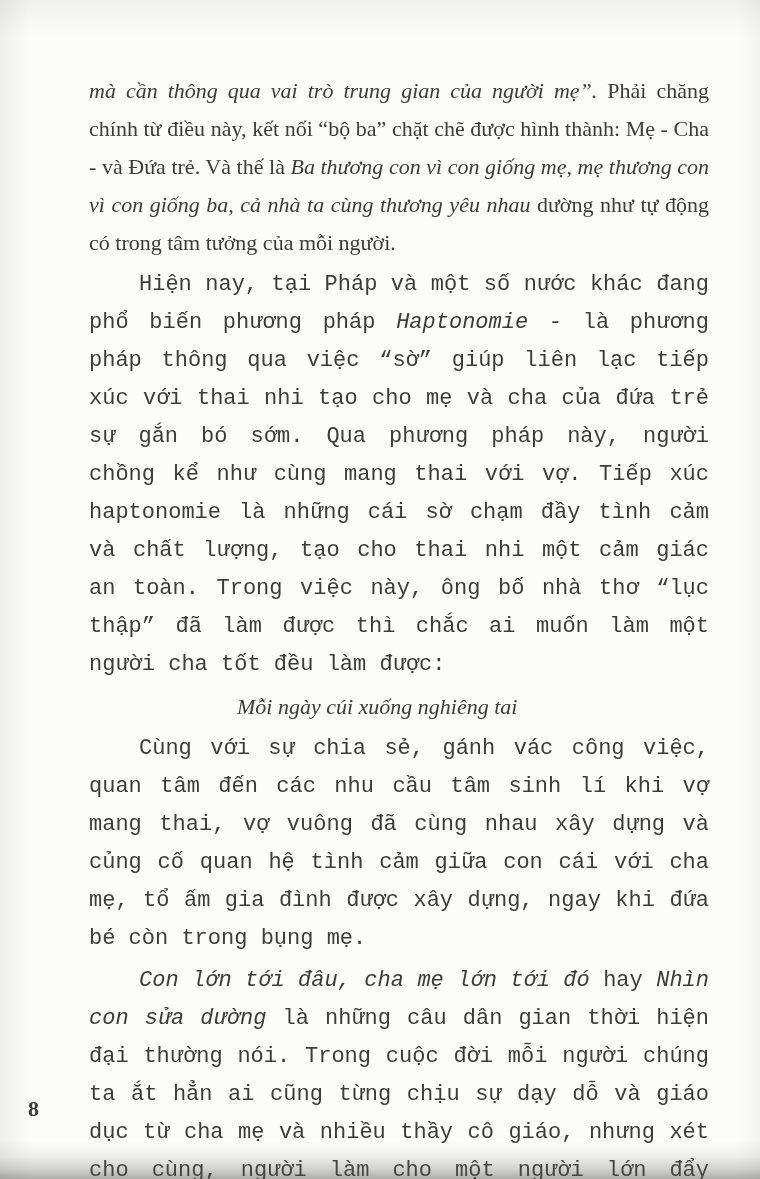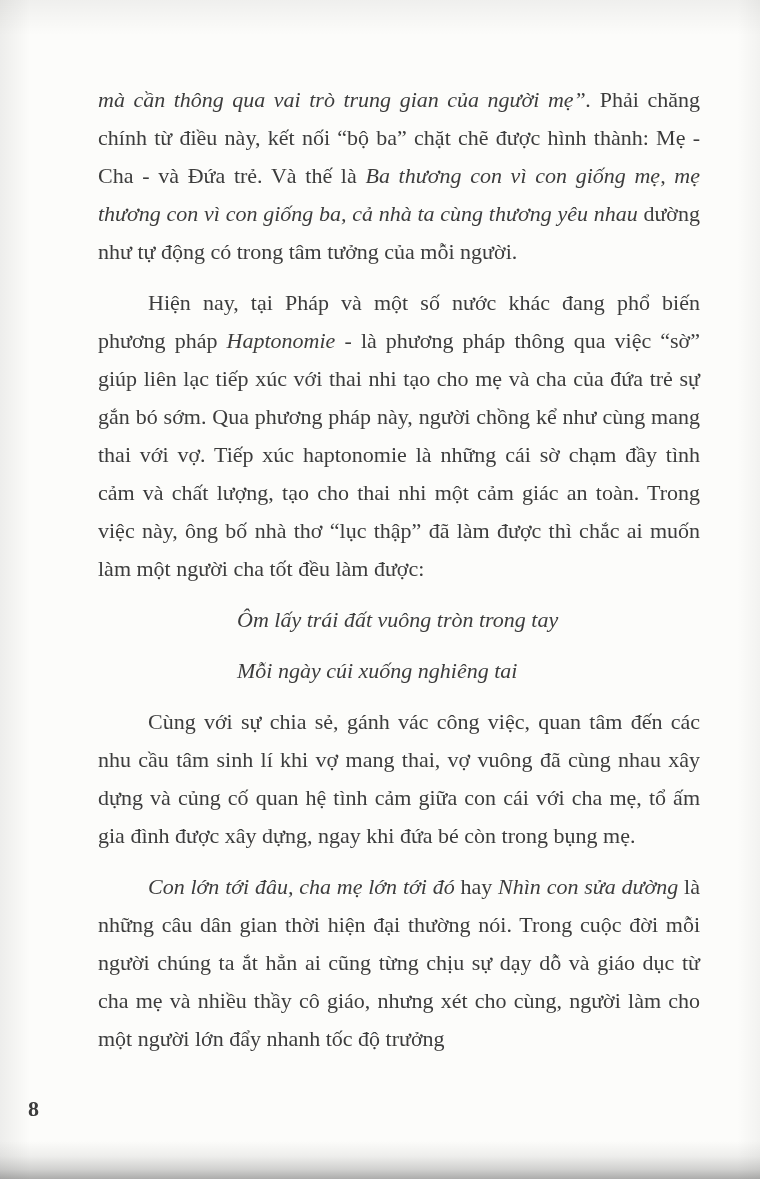--- a/index.html
+++ b/index.html
@@ -42,25 +42,26 @@
   .text-block {
     position: absolute;
     left: 85px;
     top: 68px;
     width: 628px;
     font-size: 22px;
     line-height: 38px;
     text-align: justify;
   }
   .text-block p {
-    margin: 13px;
+    margin: 4px;
     padding: 0;
   }
   p.indent {
     text-indent: 50px;
+    font-family: Liberation Mono, monospace;
   }
   p.verse {
     margin-left: 152px;
     text-align: left;
   }
   .it {
     font-style: italic;
   }
   .page-number {
     position: absolute;
@@ -71,20 +72,19 @@
     color: #3c3c3c;
   }
 </style>
 </head>
 <body>
 
 <div class="page">
   <div class="text-block" id="paragraphs">
       <p class="body"><span class="it">mà cần thông qua vai trò trung gian của người mẹ”. </span><span>Phải chăng chính từ điều này, kết nối “bộ ba” chặt chẽ được hình thành: Mẹ - Cha - và Đứa trẻ. Và thế là </span><span class="it">Ba thương con vì con giống mẹ, mẹ thương con vì con giống ba, cả nhà ta cùng thương yêu nhau</span><span> dường như tự động có trong tâm tưởng của mỗi người.</span></p>
       <p class="body indent"><span>Hiện nay, tại Pháp và một số nước khác đang phổ biến phương pháp </span><span class="it">Haptonomie</span><span> - là phương pháp thông qua việc “sờ” giúp liên lạc tiếp xúc với thai nhi tạo cho mẹ và cha của đứa trẻ sự gắn bó sớm. Qua phương pháp này, người chồng kể như cùng mang thai với vợ. Tiếp xúc haptonomie là những cái sờ chạm đầy tình cảm và chất lượng, tạo cho thai nhi một cảm giác an toàn. Trong việc này, ông bố nhà thơ “lục thập” đã làm được thì chắc ai muốn làm một người cha tốt đều làm được:</span></p>
-      <p class="verse"><span class="it">Ôm lấy trái đất vuông tròn trong tay</span></p>
       <p class="verse"><span class="it">Mỗi ngày cúi xuống nghiêng tai</span></p>
       <p class="body indent"><span>Cùng với sự chia sẻ, gánh vác công việc, quan tâm đến các nhu cầu tâm sinh lí khi vợ mang thai, vợ vuông đã cùng nhau xây dựng và củng cố quan hệ tình cảm giữa con cái với cha mẹ, tổ ấm gia đình được xây dựng, ngay khi đứa bé còn trong bụng mẹ.</span></p>
       <p class="body indent"><span class="it">Con lớn tới đâu, cha mẹ lớn tới đó</span><span> hay </span><span class="it">Nhìn con sửa dường</span><span> là những câu dân gian thời hiện đại thường nói. Trong cuộc đời mỗi người chúng ta ắt hẳn ai cũng từng chịu sự dạy dỗ và giáo dục từ cha mẹ và nhiều thầy cô giáo, nhưng xét cho cùng, người làm cho một người lớn đẩy nhanh tốc độ trưởng</span></p>
     </div>
   <div class="page-number">8</div>
   <div class="bottom-shadow"></div>
 </div>
 
 </body></html>

